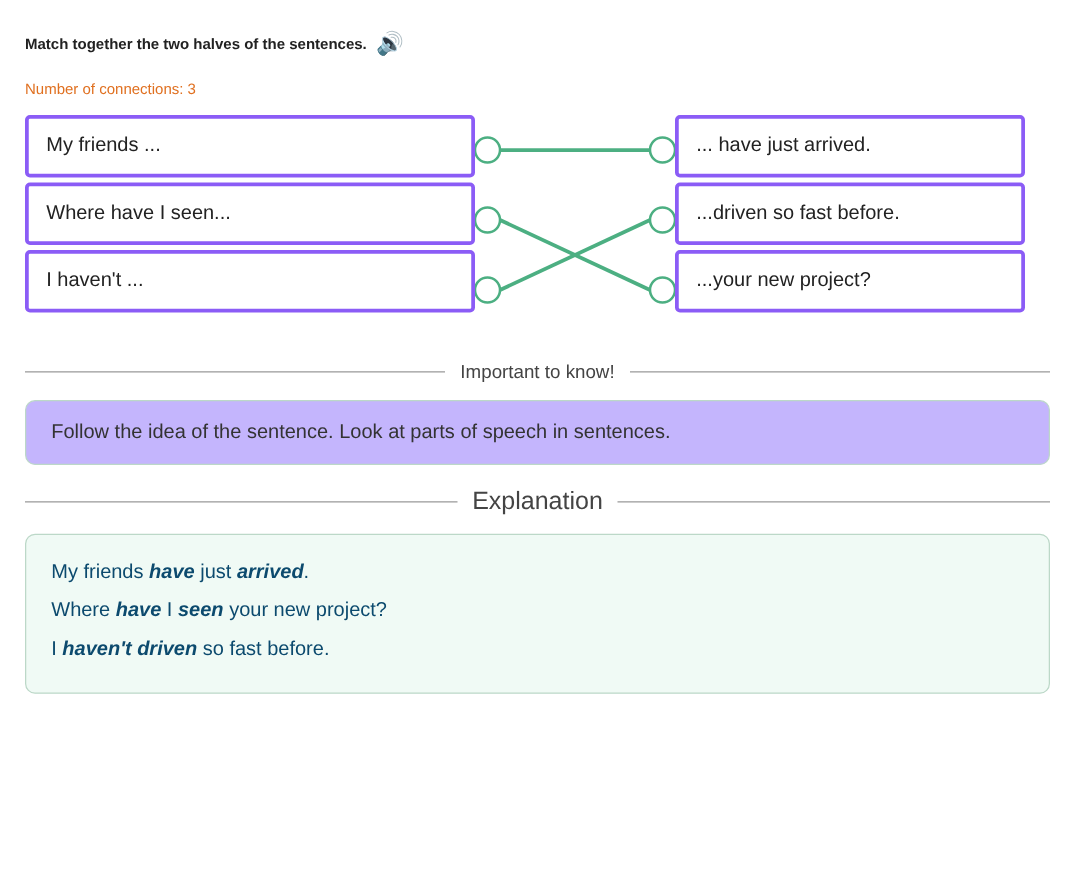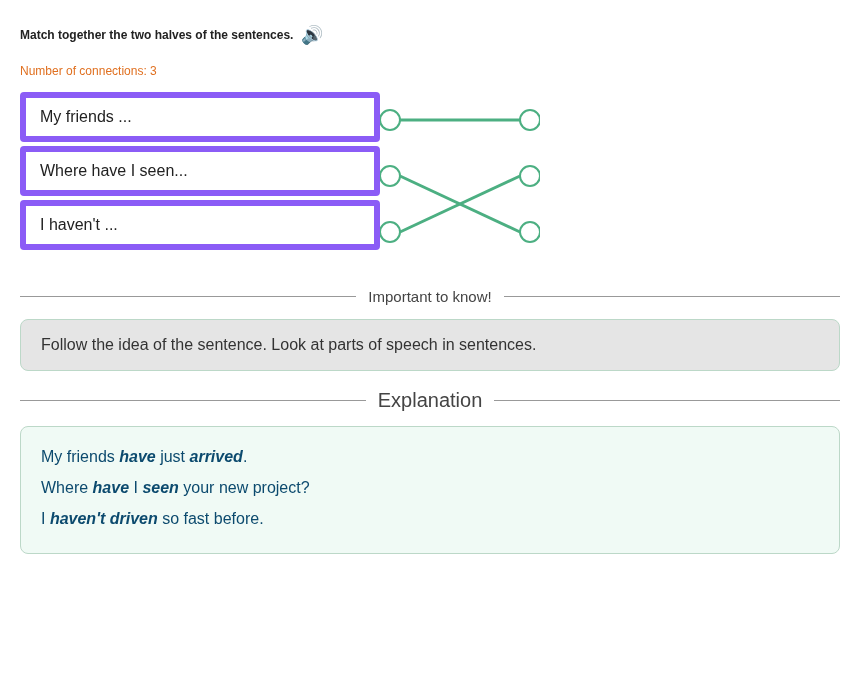--- a/index.html
+++ b/index.html
@@ -48,21 +48,21 @@
       width: 360px;
     }
     .right-col {
       display: flex;
       flex-direction: column;
       gap: 0;
       width: 280px;
       margin-left: 0;
     }
     .sentence-box {
-      border: 6px solid #8b5cf6;
+      border: 3px solid #8b5cf6;
       padding: 10px 14px;
       font-size: 16px;
       background: #fff;
       min-height: 50px;
       display: flex;
       align-items: center;
     }
     .left-col .sentence-box {
       border-radius: 4px;
       margin-bottom: 4px;
@@ -100,21 +100,21 @@
       font-size: 15px;
       white-space: nowrap;
       text-align: left;
     }
 
     
     .info-box {
       border: 1.5px solid #bcd8c8;
       border-radius: 8px;
       padding: 16px 20px;
-      background: #e5e5e5;
+      background: #c4b5fd;
       font-size: 16px;
       color: #333;
       margin-bottom: 18px;
     }
 
     
     .explanation-divider-row {
       display: flex;
       align-items: center;
       gap: 12px;
@@ -174,20 +174,25 @@
       <circle cx="150" cy="140" r="10" fill="white" stroke="#4caf82" stroke-width="2"></circle>
 
       <line x1="20" y1="28" x2="140" y2="28" stroke="#4caf82" stroke-width="3"></line>
 
       <line x1="20" y1="84" x2="140" y2="140" stroke="#4caf82" stroke-width="3"></line>
 
       <line x1="20" y1="140" x2="140" y2="84" stroke="#4caf82" stroke-width="3"></line>
     </svg>
   </div>
 
+  <div class="right-col">
+    <div class="sentence-box">... have just arrived.</div>
+    <div class="sentence-box">...driven so fast before.</div>
+    <div class="sentence-box">...your new project?</div>
+  </div>
 </div>
 
 <div class="divider-row">
   <div class="divider-line"></div>
   <div class="divider-label">Important to know!</div>
   <div class="divider-line"></div>
 </div>
 
 <div class="info-box">
   <span>Follow the idea of the sentence. Look at parts of speech in sentences.</span>

